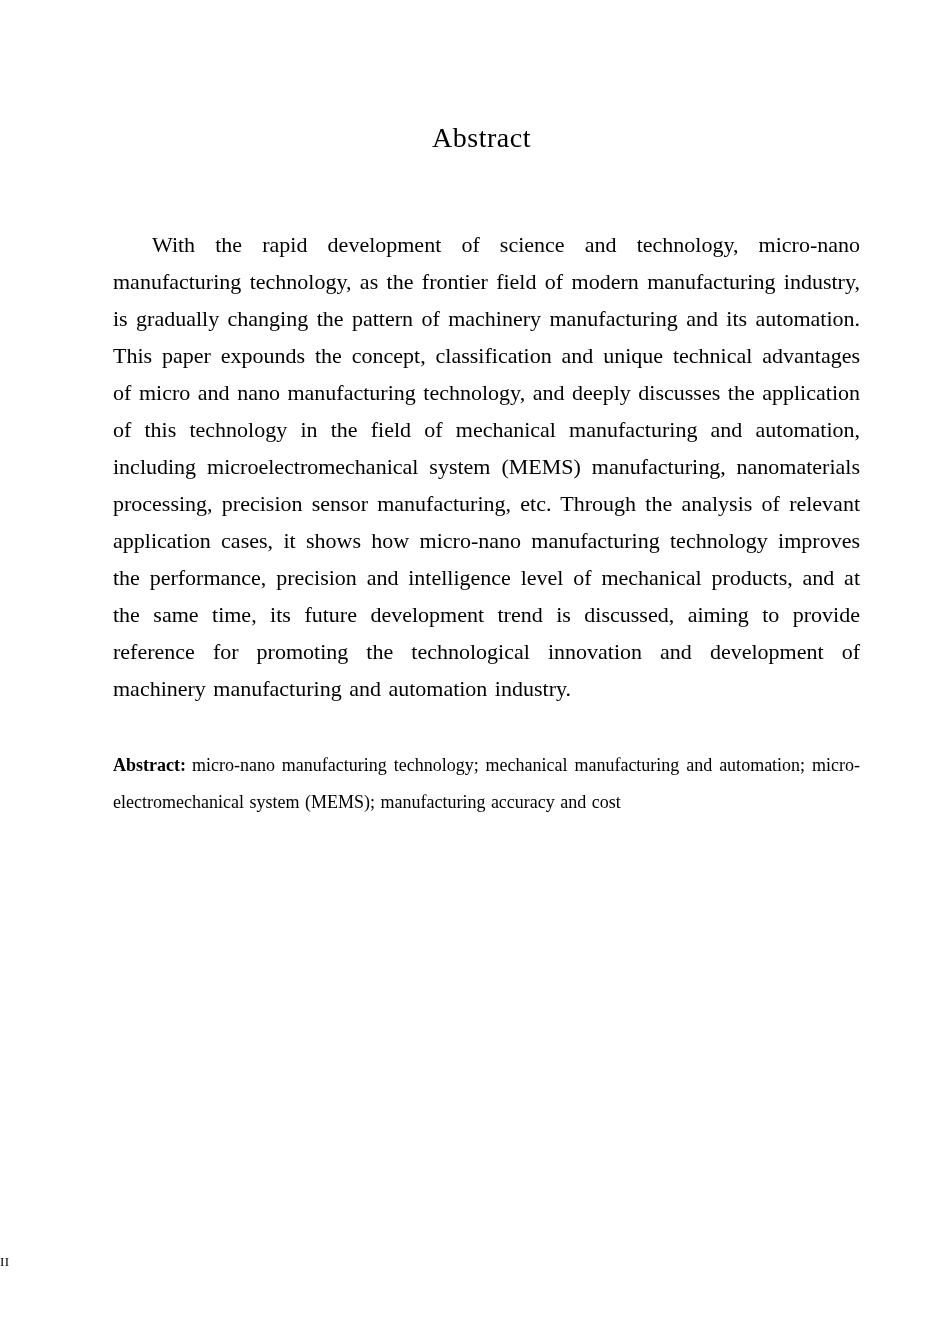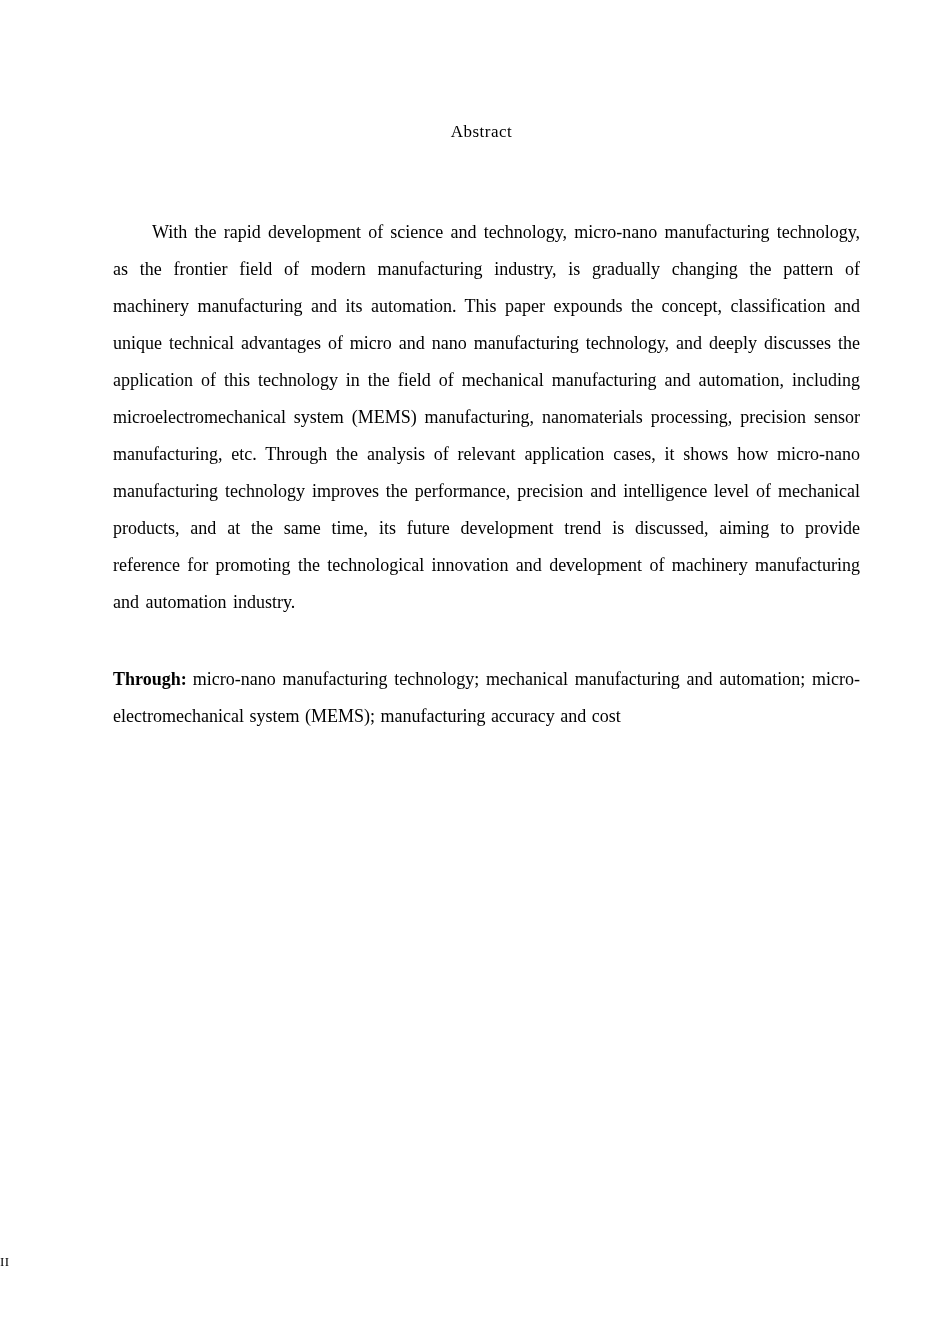--- a/index.html
+++ b/index.html
@@ -15,31 +15,31 @@
       margin: 0 auto;
       background: #ffffff;
       font-family: "Liberation Serif", "DejaVu Serif", serif;
       color: #000000;
       padding: 122px 90px 0 113px;
       overflow: hidden;
     }
 
     .title {
       font-family: "Liberation Serif", "DejaVu Serif", serif;
-      font-size: 17px;
+      font-size: 28px;
       font-weight: 400;
       text-align: center;
       letter-spacing: 0.5px;
       margin-bottom: 72px;
       
       margin-left: -10px;
     }
 
     .body-paragraph {
-      font-size: 18px;
+      font-size: 22px;
       line-height: 37px;
       text-align: justify;
       text-indent: 39px;
       word-spacing: 2px;
     }
 
     .keywords {
       margin-top: 40px;
       font-size: 18px;
       line-height: 37px;
@@ -65,18 +65,18 @@
 </head>
 <body>
 
 <div class="page">
 
   <h1 class="title">Abstract</h1>
 
   <p class="body-paragraph">With the rapid development of science and technology, micro-nano manufacturing technology, as the frontier field of modern manufacturing industry, is gradually changing the pattern of machinery manufacturing and its automation. This paper expounds the concept, classification and unique technical advantages of micro and nano manufacturing technology, and deeply discusses the application of this technology in the field of mechanical manufacturing and automation, including microelectromechanical system (MEMS) manufacturing, nanomaterials processing, precision sensor manufacturing, etc. Through the analysis of relevant application cases, it shows how micro-nano manufacturing technology improves the performance, precision and intelligence level of mechanical products, and at the same time, its future development trend is discussed, aiming to provide reference for promoting the technological innovation and development of machinery manufacturing and automation industry.</p>
 
   <p class="keywords">
-    <span class="kw-label">Through:</span><span>micro-nano manufacturing technology; mechanical manufacturing and automation; micro-electromechanical system (MEMS); manufacturing accuracy and cost</span>
+    <span class="kw-label">Abstract:</span><span>micro-nano manufacturing technology; mechanical manufacturing and automation; micro-electromechanical system (MEMS); manufacturing accuracy and cost</span>
   </p>
 
   <div class="page-number">II</div>
 
 </div>
 
 </body></html>

